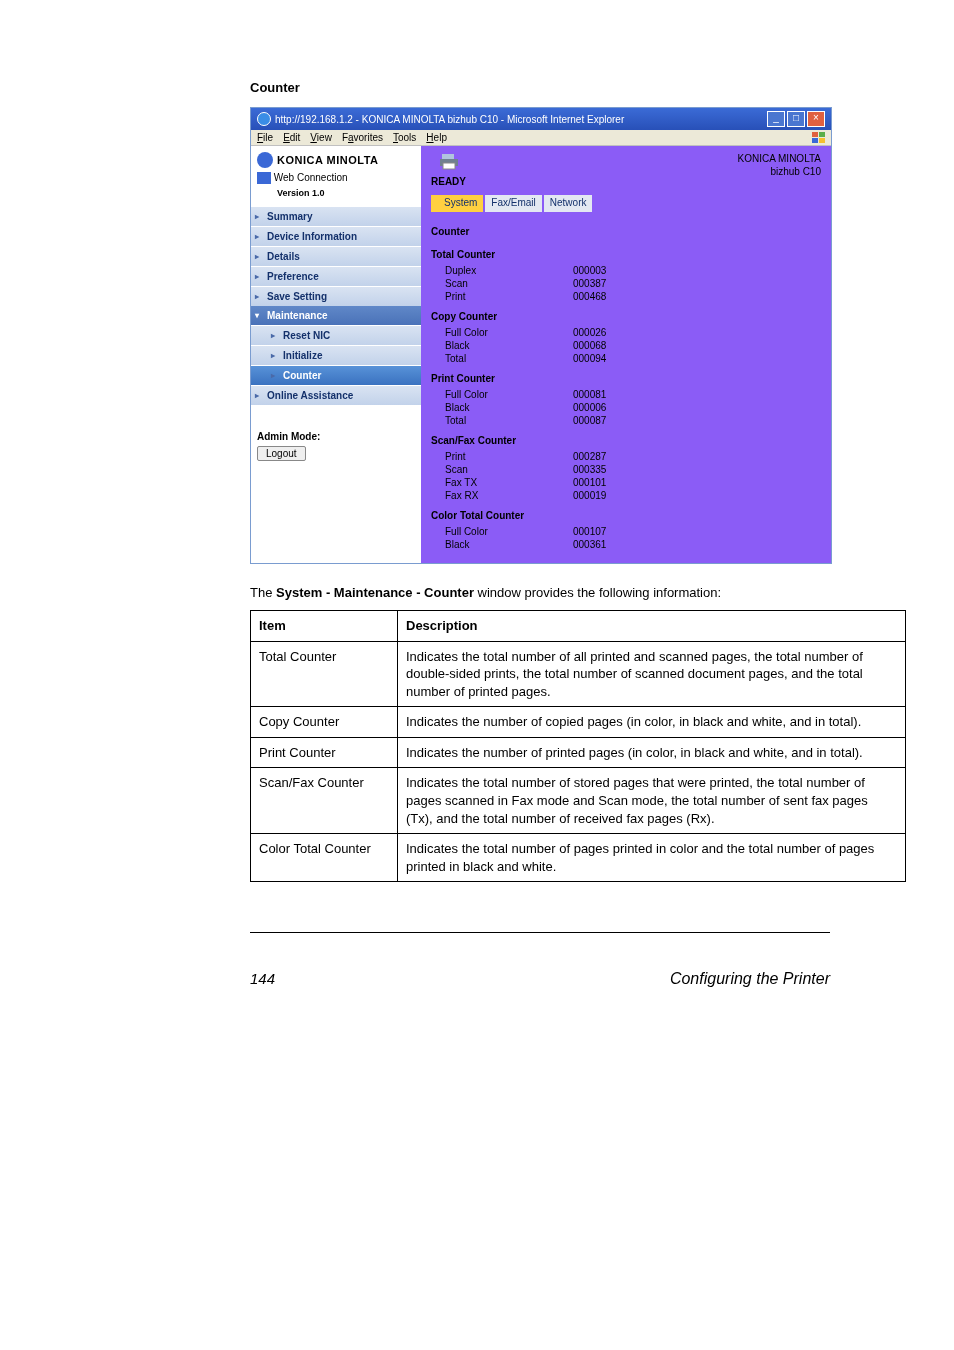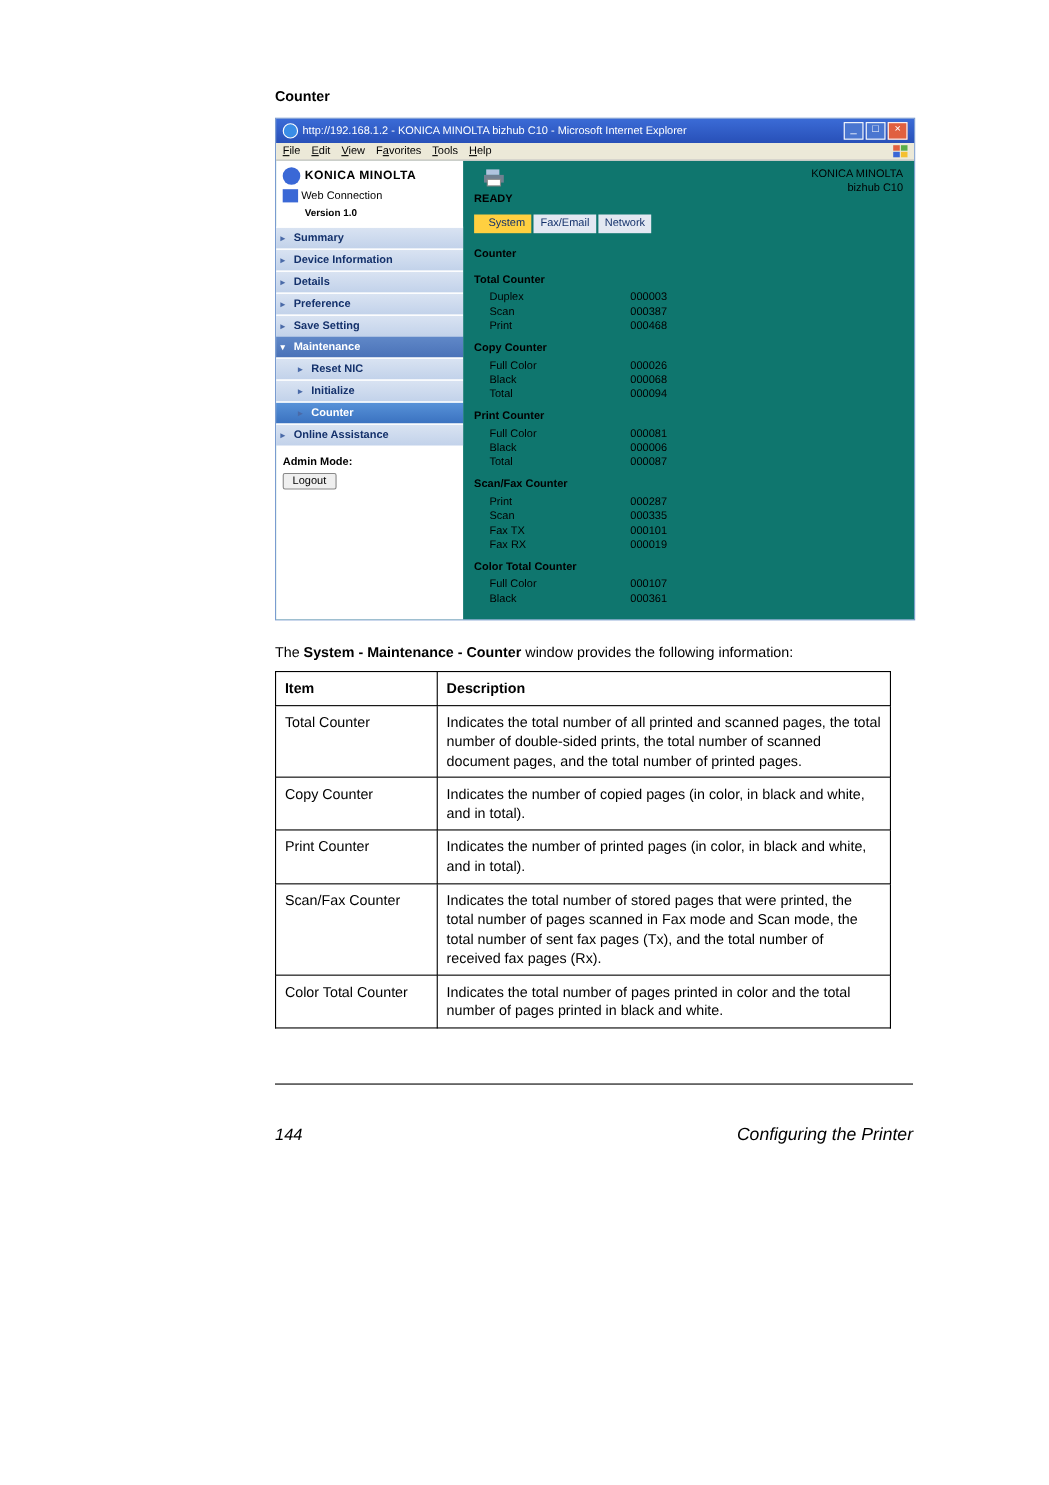--- a/index.html
+++ b/index.html
@@ -74,21 +74,21 @@
 .win-logo {
   position: absolute;
   right: 4px;
   top: 1px;
   width: 16px;
   height: 14px;
 }
 .win-logo svg { width:16px; height:14px; }
 .app-body {
   display: flex;
-  background: #0f766e;
+  background: #8b5cf6;
 }
 .sidebar {
   width: 170px;
   background: #fff;
   font-size: 10px;
 }
 .brand-row {
   padding: 6px 6px 2px 6px;
   display: flex;
   align-items: center;
@@ -163,21 +163,21 @@
   left: 20px;
   font-size: 8px;
   color: #4a6aa8;
   top: 5px;
 }
 .nav-active {
   background: linear-gradient(#5892d8, #3a72c0);
   color: #fff;
 }
 .admin-block {
-  padding: 10px 6px;
+  padding: 26px 6px;
   font-size: 10px;
 }
 .logout-btn {
   font-size: 10px;
   padding: 1px 8px;
   margin-top: 4px;
   background: #efefef;
   border: 1px solid #888;
   border-radius: 2px;
 }
@@ -245,21 +245,21 @@
 .ct-label { width: 128px; }
 .ct-value { }
 .caption {
   font-size: 13px;
   margin: 20px 0 8px 0;
   line-height: 1.4;
 }
 .caption b { font-weight: bold; }
 .desc-table {
   border-collapse: collapse;
-  width: 560px;
+  width: 656px;
   font-size: 13px;
 }
 .desc-table th, .desc-table td {
   border: 1px solid #000;
   padding: 6px 8px;
   text-align: left;
   vertical-align: top;
   line-height: 1.35;
 }
 .desc-table th {

